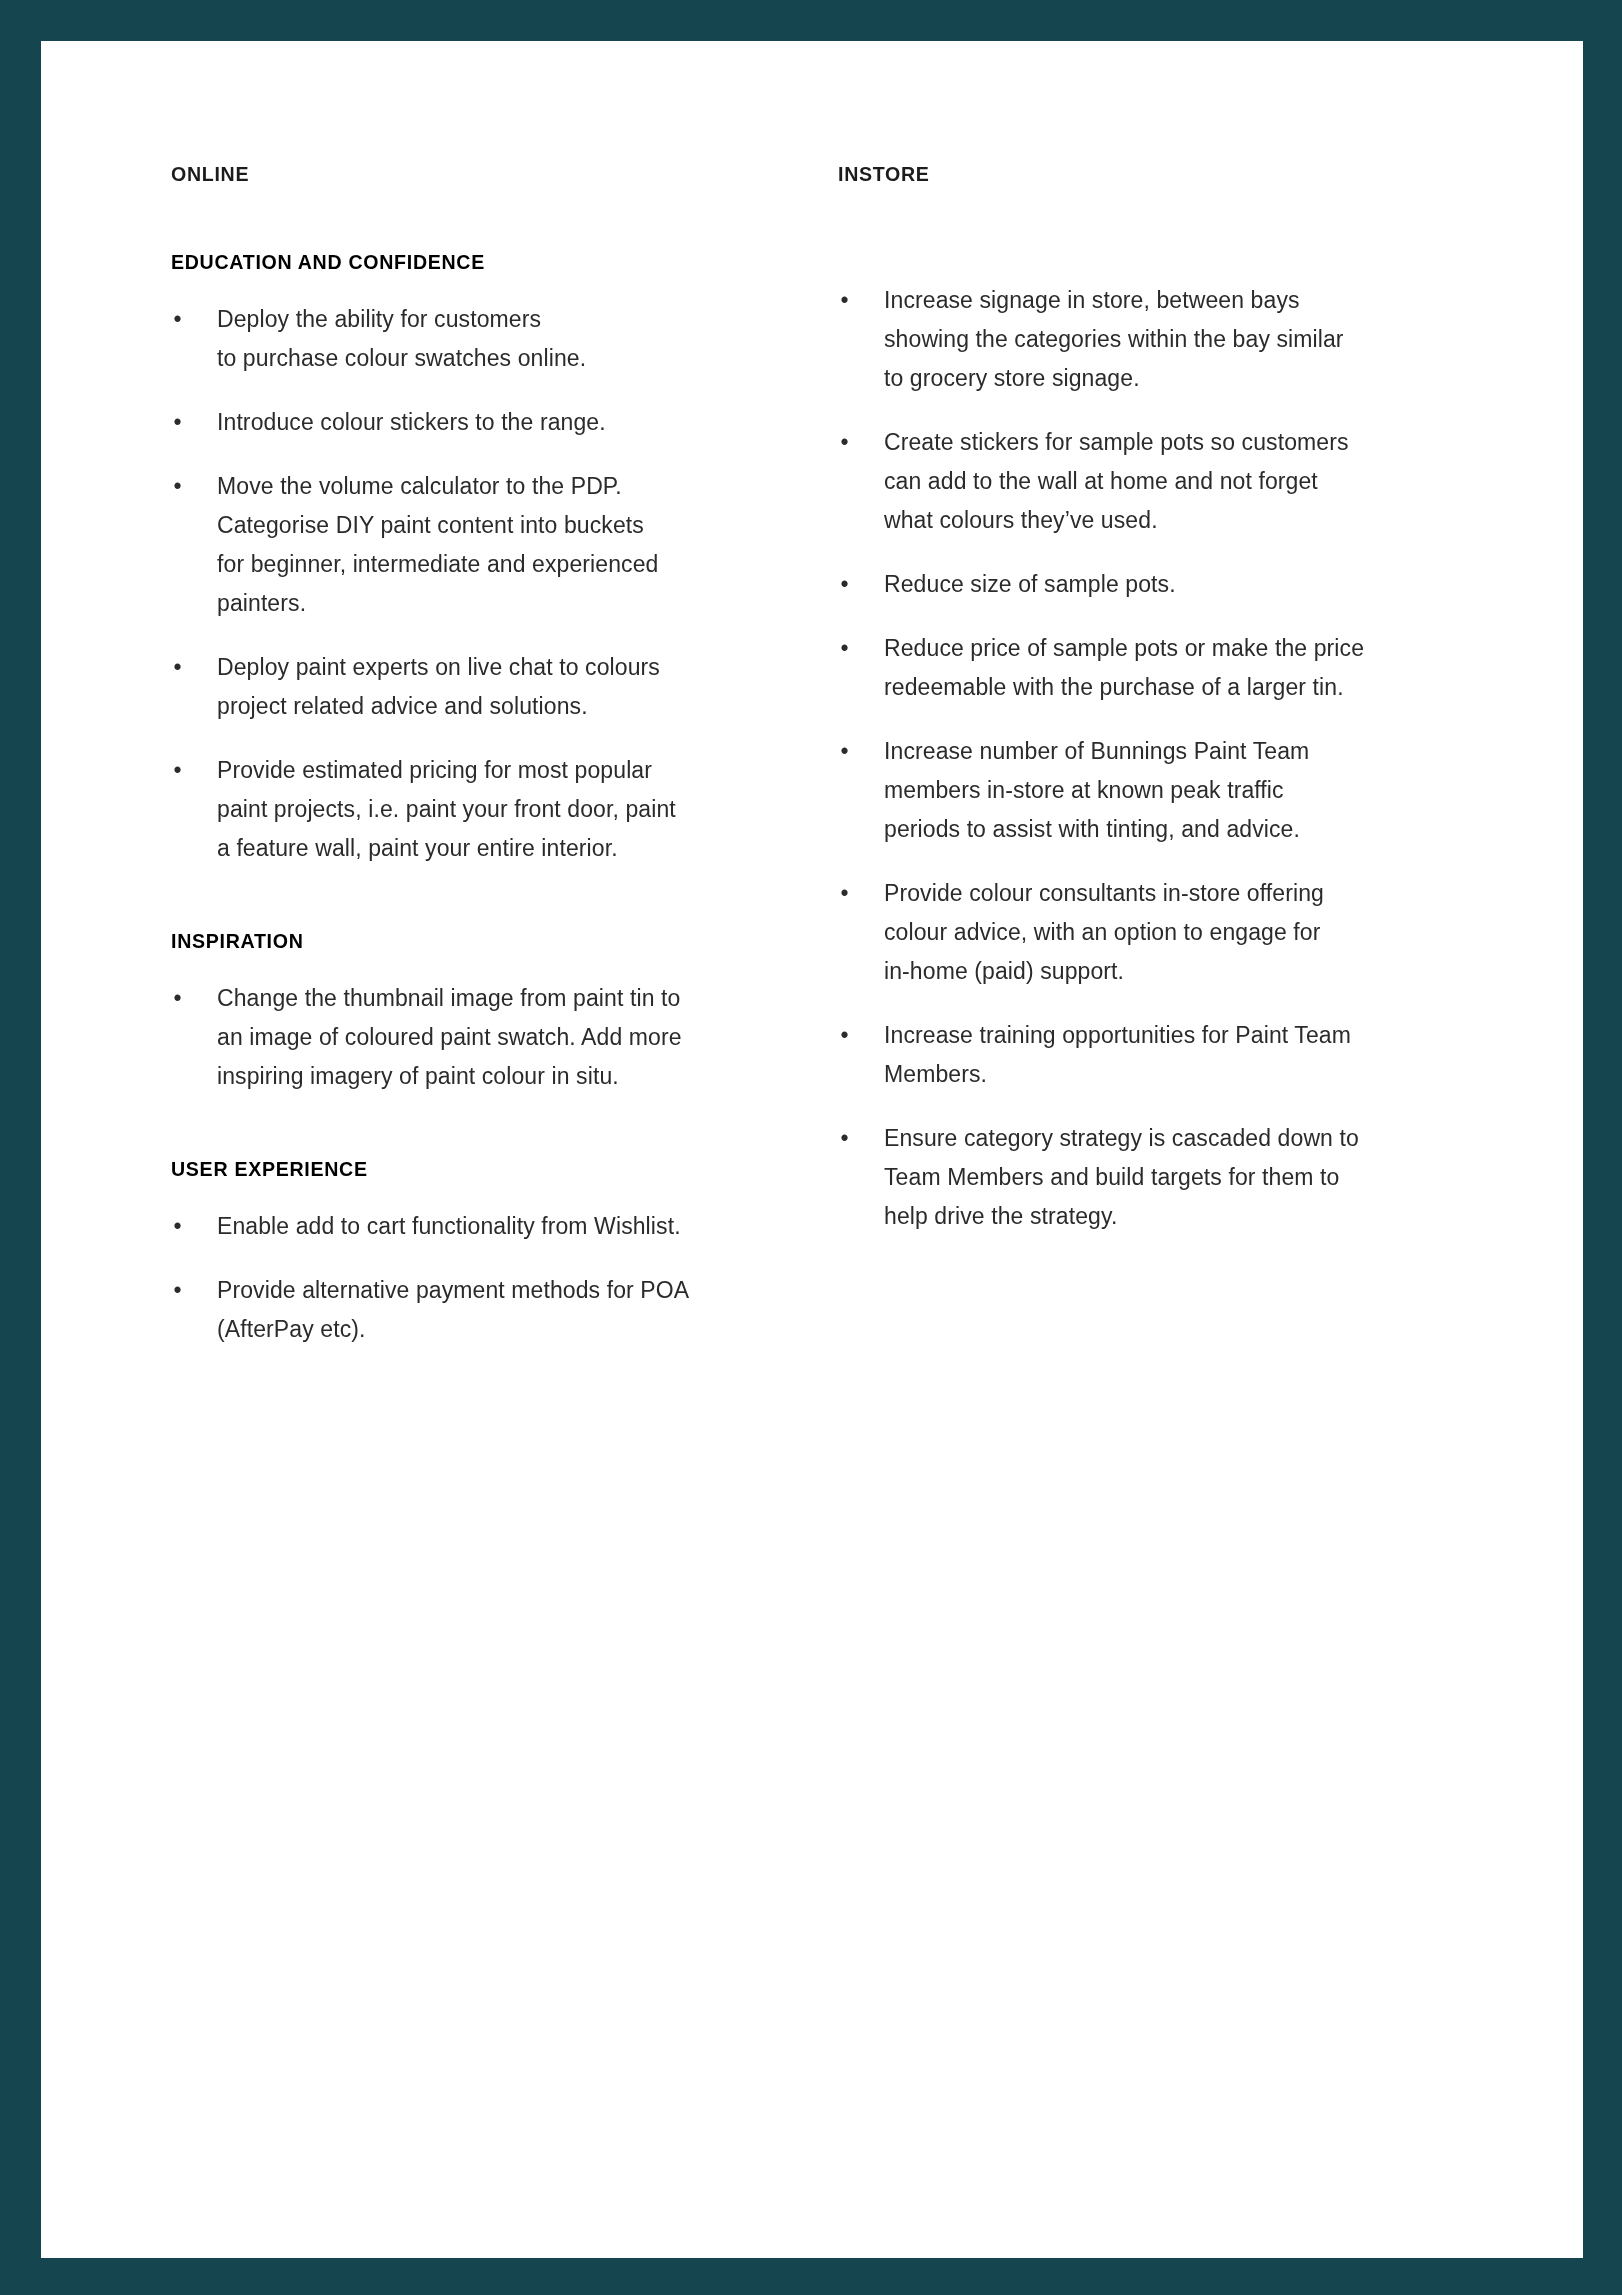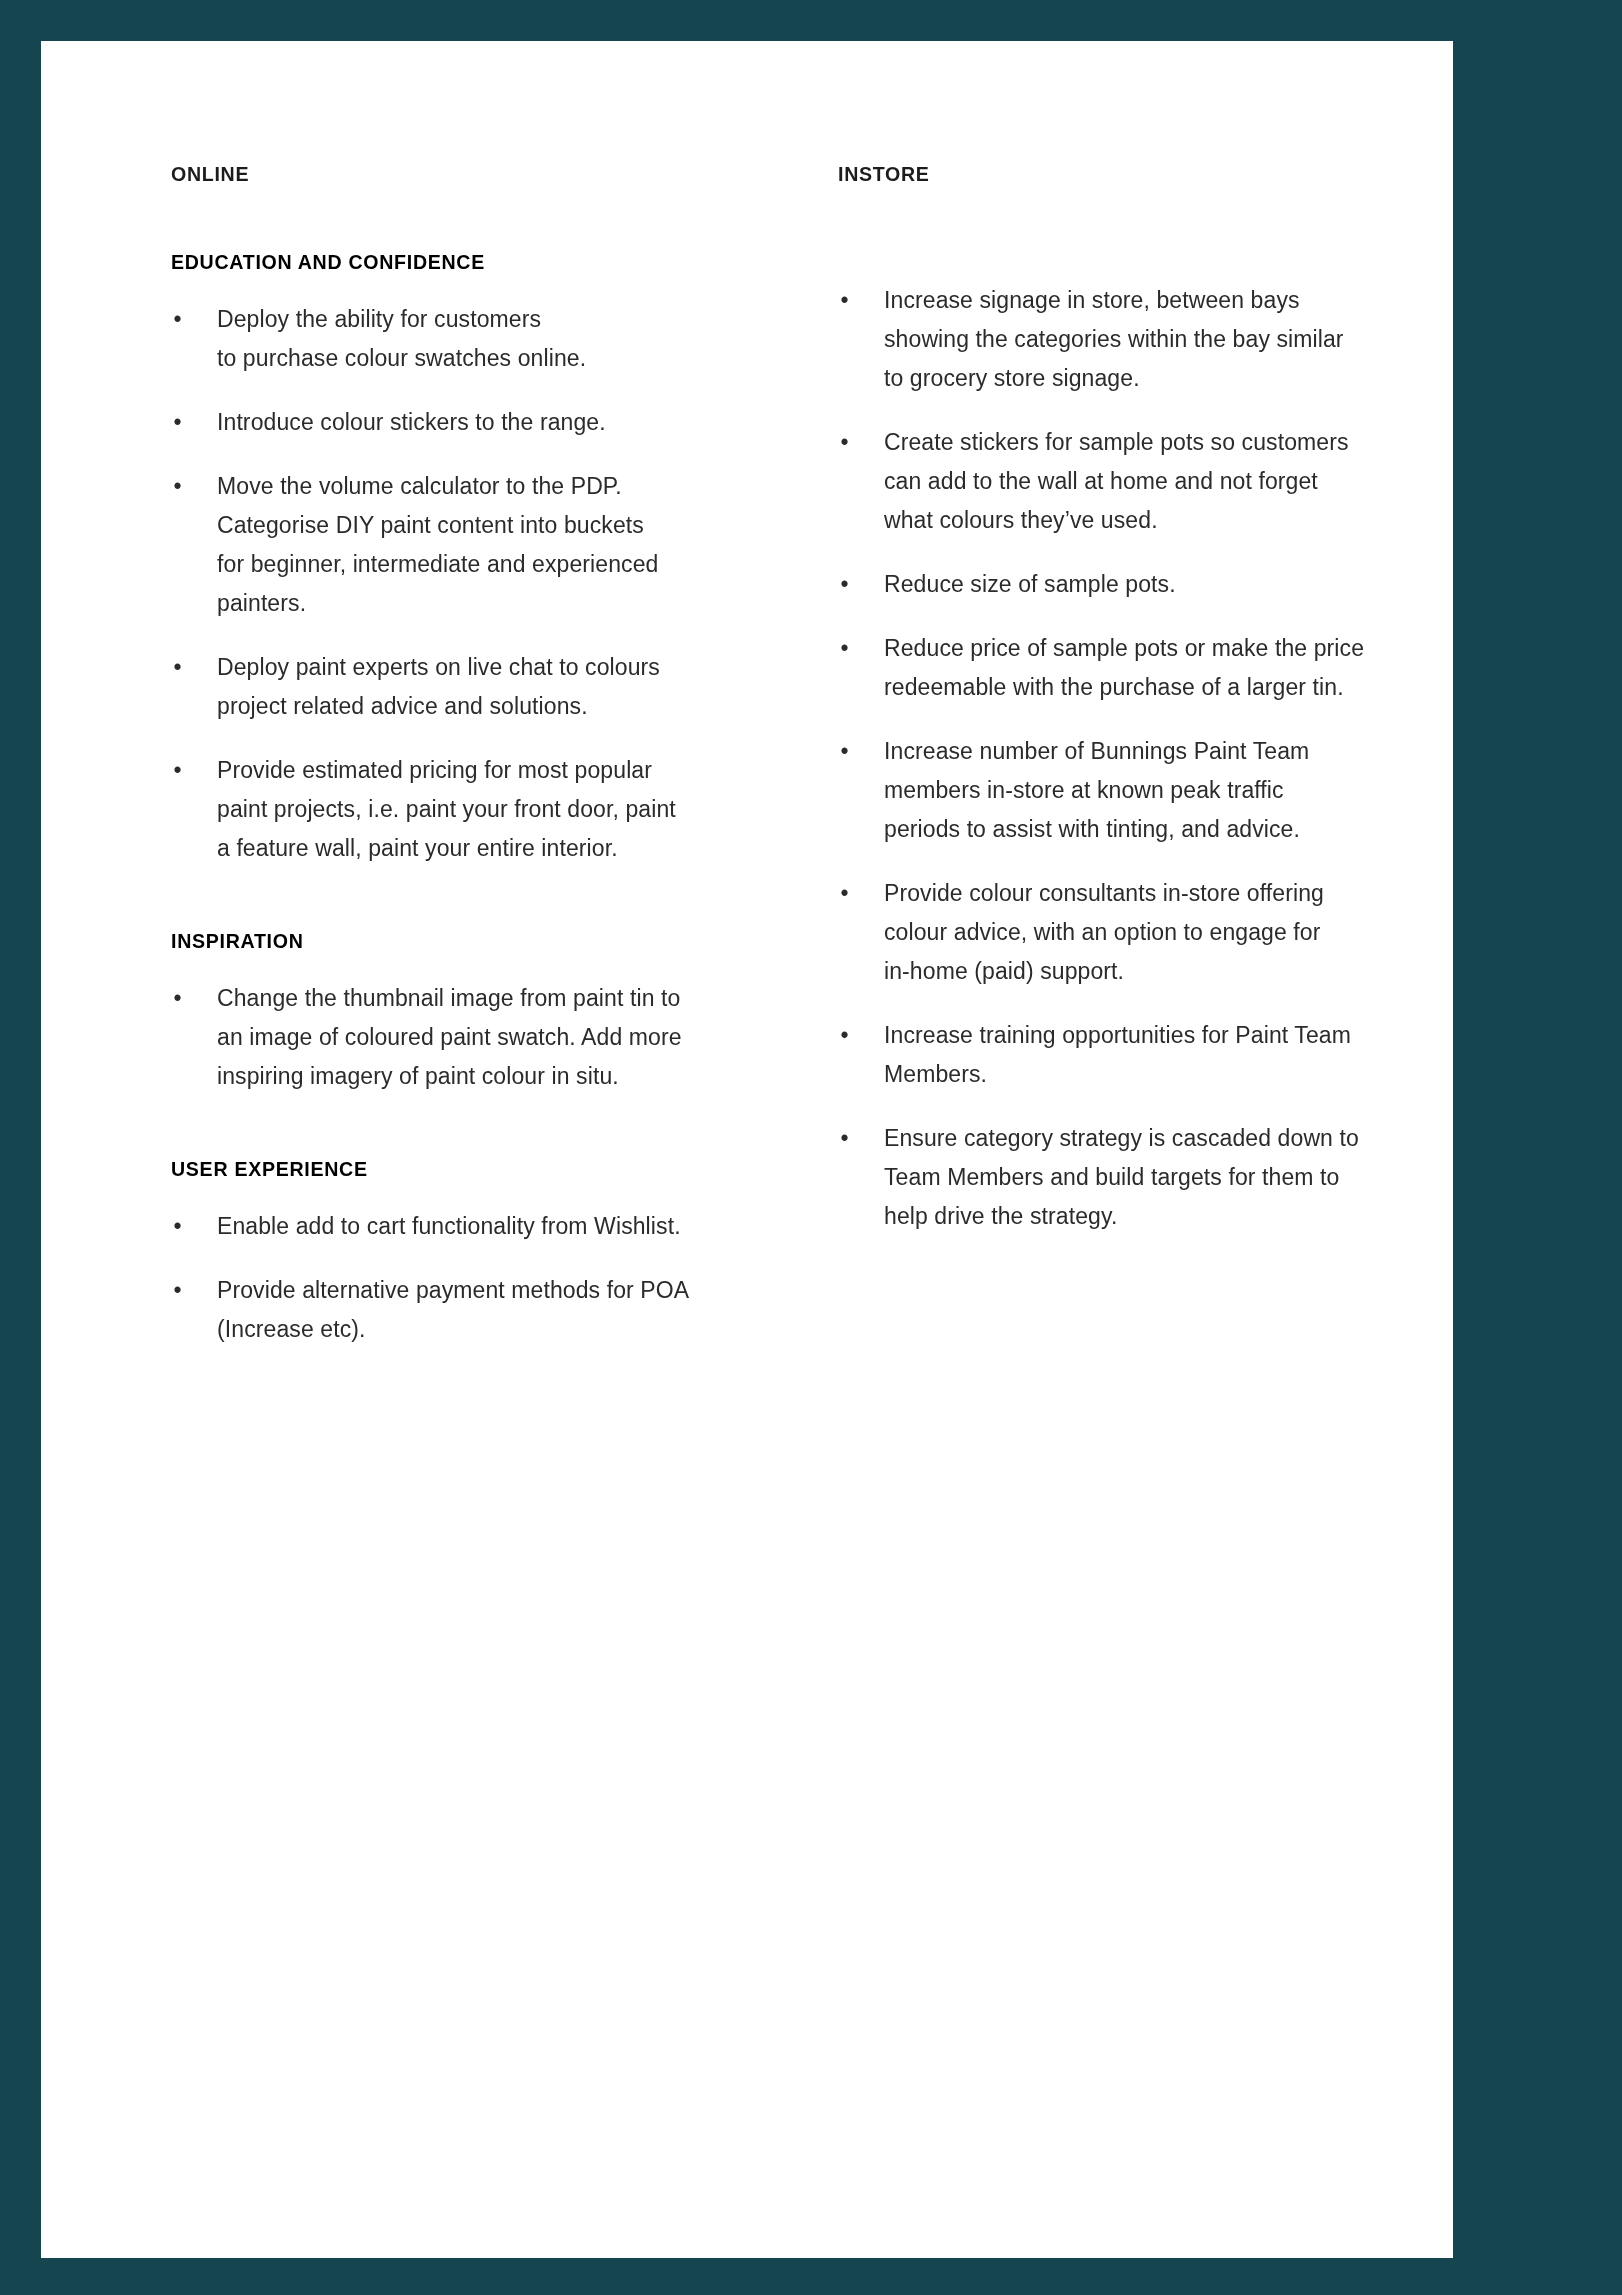--- a/index.html
+++ b/index.html
@@ -11,21 +11,21 @@
     height: 2295px;
     background: #154650;
     font-family: "Liberation Sans", sans-serif;
     -webkit-font-smoothing: antialiased;
   }
 
   #page {
     position: absolute;
     left: 41px;
     top: 41px;
-    width: 1412px;
+    width: 1542px;
     height: 2217px;
     background: #ffffff;
     box-sizing: border-box;
   }
 
   #content {
     position: absolute;
     left: 0;
     top: 0;
     width: 100%;
@@ -173,21 +173,21 @@
 
       <div class="section-title sec-gap">USER EXPERIENCE</div>
       <ul class="bullets after-heading">
         <li class="bullet">
           <span class="dot">•</span>
           <span class="btext">Enable add to cart functionality from Wishlist.</span>
         </li>
         <li class="bullet">
           <span class="dot">•</span>
           <span class="btext">Provide alternative payment methods for POA
-(Increase etc).</span>
+(AfterPay etc).</span>
         </li>
       </ul>
     </div>
 
     <div class="column" id="col-instore">
       <div class="col-title">INSTORE</div>
 
       <ul class="bullets no-heading" style="margin-top:96px;">
         <li class="bullet">
           <span class="dot">•</span>

